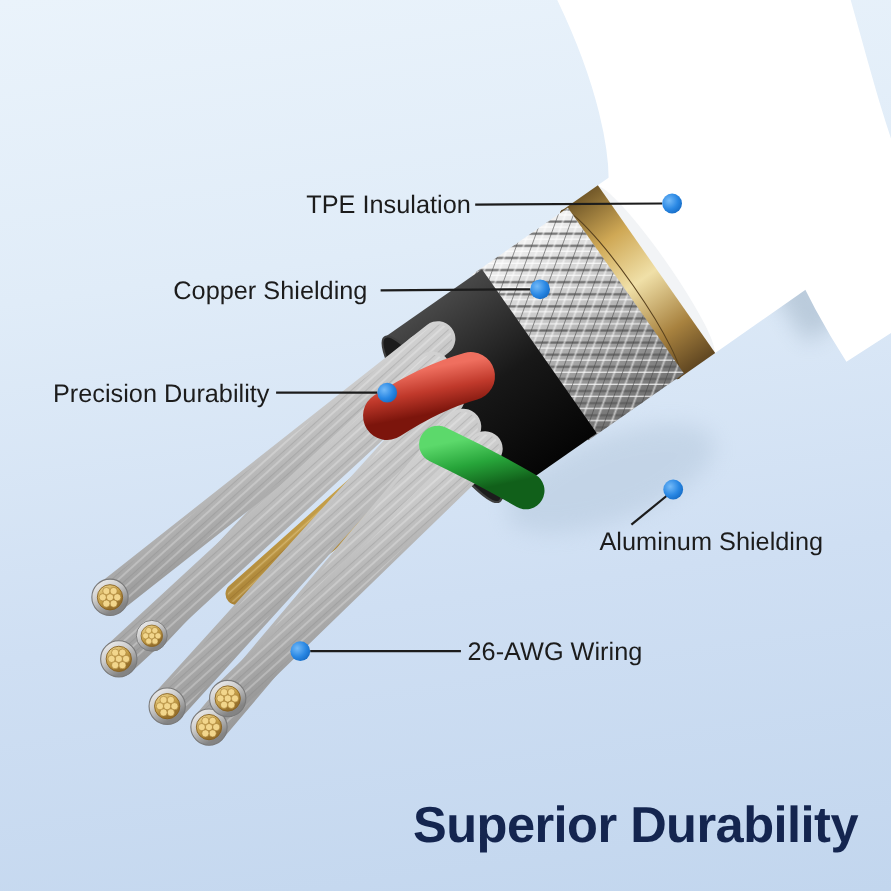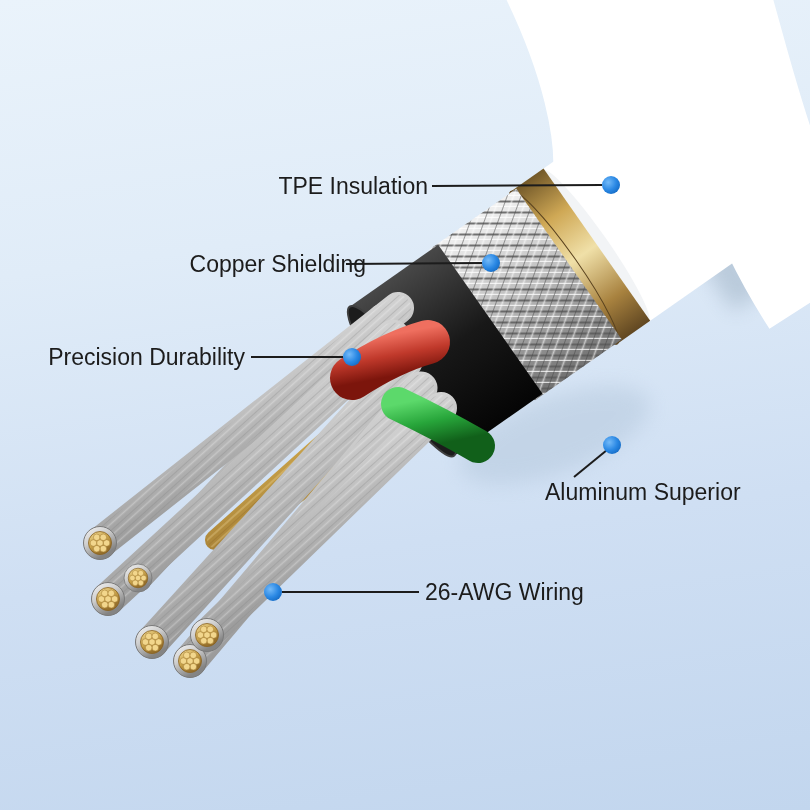--- a/index.html
+++ b/index.html
@@ -22,21 +22,21 @@
     position:absolute;
     top:722px;
     right:30px;
     font-size:46px;
     font-weight:700;
     letter-spacing:-0.5px;
     color:#14254f;
     white-space:nowrap;
   }
   .lbl-tpe{top:172px;right:382px;}
-  .lbl-copper{top:250px;right:444px;}
+  .lbl-copper{top:250px;right:476px;}
   .lbl-precision{top:343px;right:565px;}
   .lbl-aluminum{top:478px;left:545px;}
   .lbl-awg{top:578px;left:425px;}
 </style>
 </head>
 <body>
 
 <div class="stage">
 
   <svg class="art" width="810" height="810" viewBox="0 0 810 810">
@@ -190,16 +190,17 @@
       <circle cx="491" cy="263" r="9" fill="url(#dotG)"></circle>
       <circle cx="352" cy="357" r="9" fill="url(#dotG)"></circle>
       <circle cx="612" cy="445" r="9" fill="url(#dotG)"></circle>
       <circle cx="273" cy="592" r="9" fill="url(#dotG)"></circle>
     </g>
   </svg>
 
   <div class="callout-label lbl-tpe">TPE Insulation</div>
   <div class="callout-label lbl-copper">Copper Shielding</div>
   <div class="callout-label lbl-precision">Precision Durability</div>
-  <div class="callout-label lbl-aluminum">Aluminum Superior</div>
+  <div class="callout-label lbl-aluminum">Aluminum Shielding</div>
   <div class="callout-label lbl-awg">26-AWG Wiring</div>
 
+  <div class="page-title">Superior Durability</div>
 </div>
 
 </body></html>

